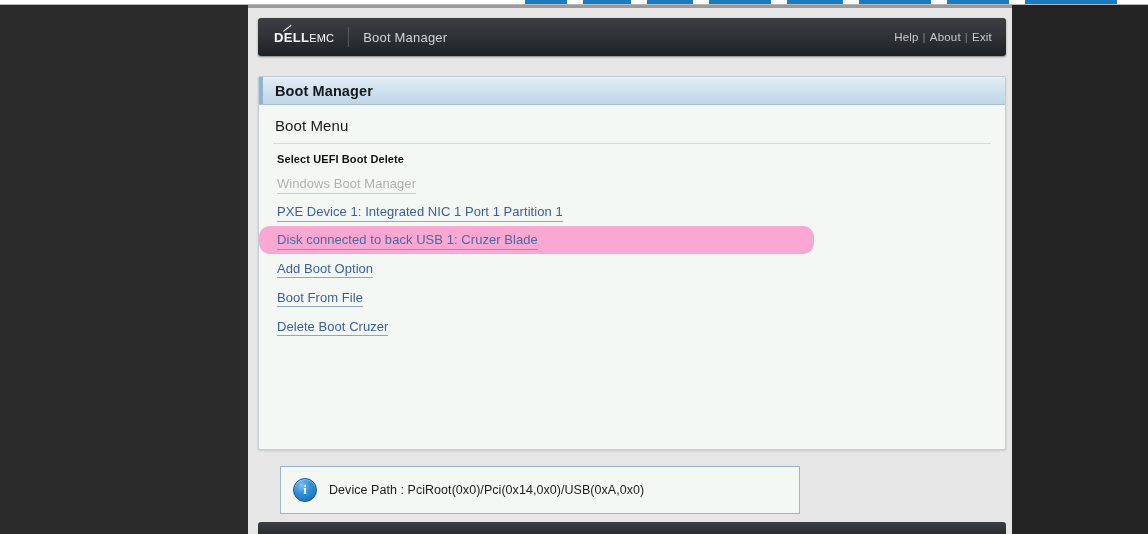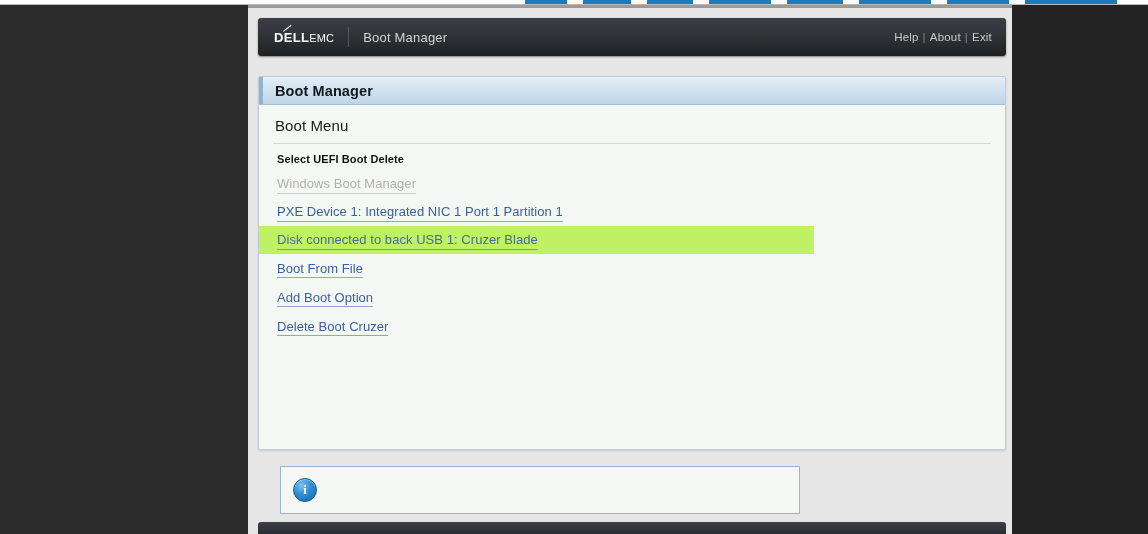--- a/index.html
+++ b/index.html
@@ -190,22 +190,23 @@
     font-weight: bold;
     color: #111111;
     padding: 9px 0 5px 18px;
     letter-spacing: 0.1px;
   }
   .option-row {
     padding: 4px 0 4px 18px;
     line-height: 17px;
   }
   .option-row.highlighted {
-    background: #bef264;
+    background: #f9a8d4;
     width: 537px;
+    border-radius: 11px;
   }
   .option-link {
     font-size: 13px;
     color: #3a5f9e;
     border-bottom: 1px solid #8fa6c9;
     display: inline-block;
     padding-bottom: 1px;
     cursor: pointer;
     letter-spacing: 0.05px;
   }
@@ -317,29 +318,30 @@
     </div>
     <div class="option-row">
       <span class="option-link">PXE Device 1: Integrated NIC 1 Port 1 Partition 1</span>
     </div>
     <div class="option-row highlighted">
       <span class="option-link on-highlight">Disk connected to back USB 1: Cruzer Blade</span>
     </div>
 
 
     <div class="maint-row">
+      <span class="option-link">Add Boot Option</span>
+    </div>
+    <div class="maint-row">
       <span class="option-link">Boot From File</span>
-    </div>
-    <div class="maint-row">
-      <span class="option-link">Add Boot Option</span>
     </div>
     <div class="maint-row">
       <span class="option-link">Delete Boot Cruzer</span>
     </div>
 
   </div>
 </div>
 
 <div id="info-box">
   <div id="info-icon">i</div>
+  <div id="info-text">Device Path : PciRoot(0x0)/Pci(0x14,0x0)/USB(0xA,0x0)</div>
 </div>
 
 <div id="bottom-bar"></div>
 
 </body></html>

